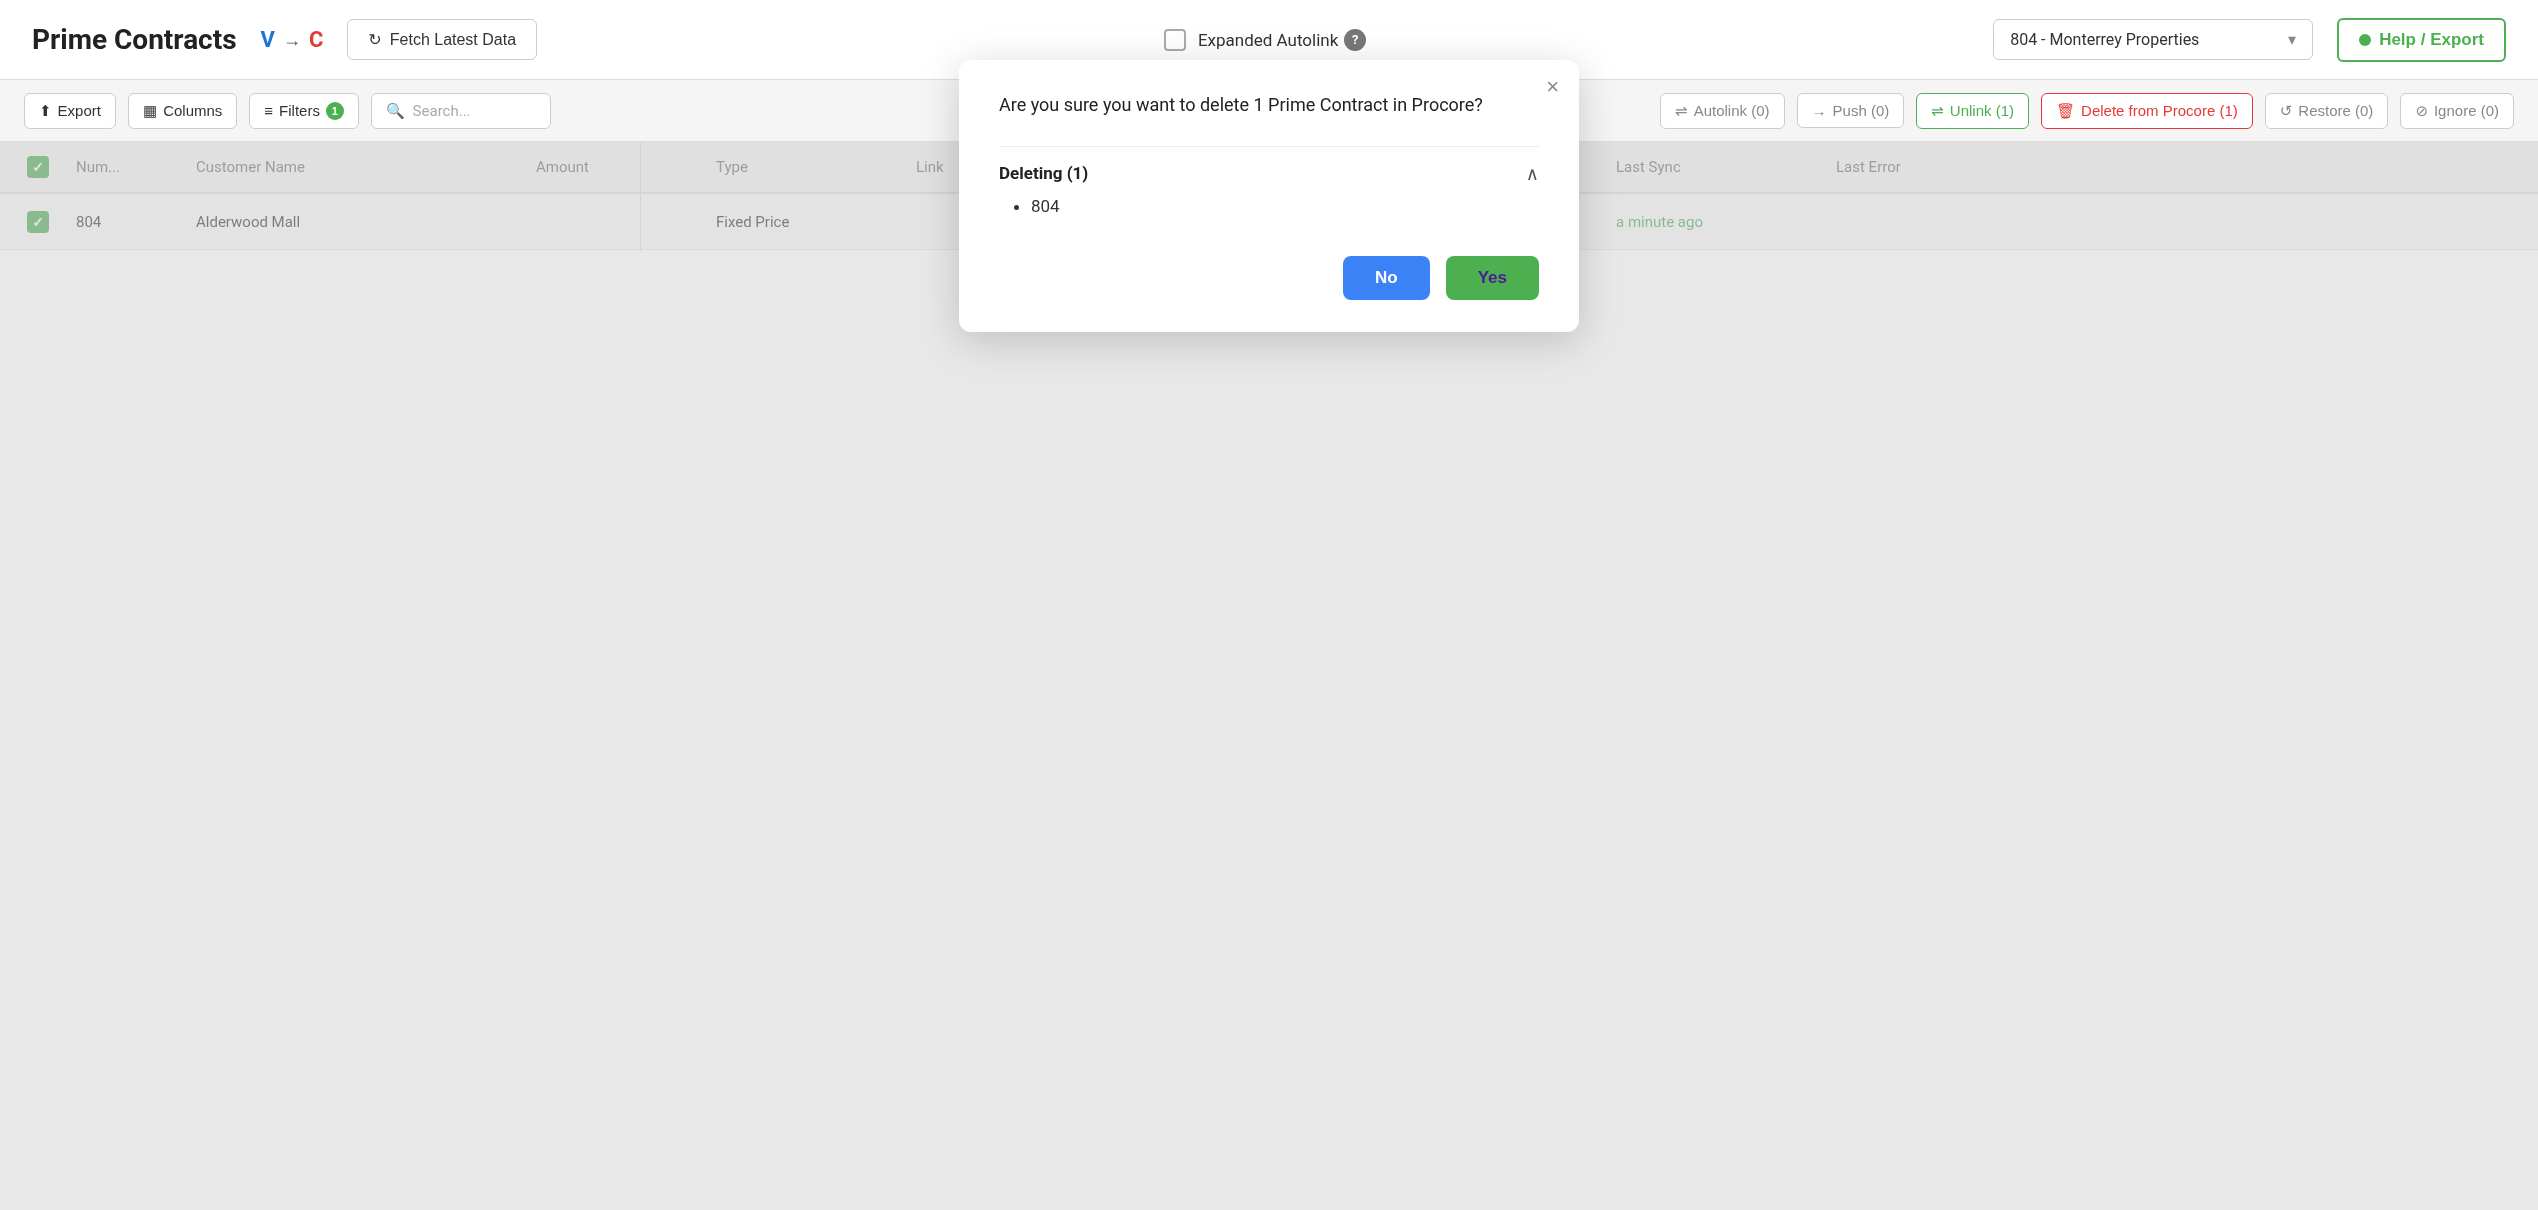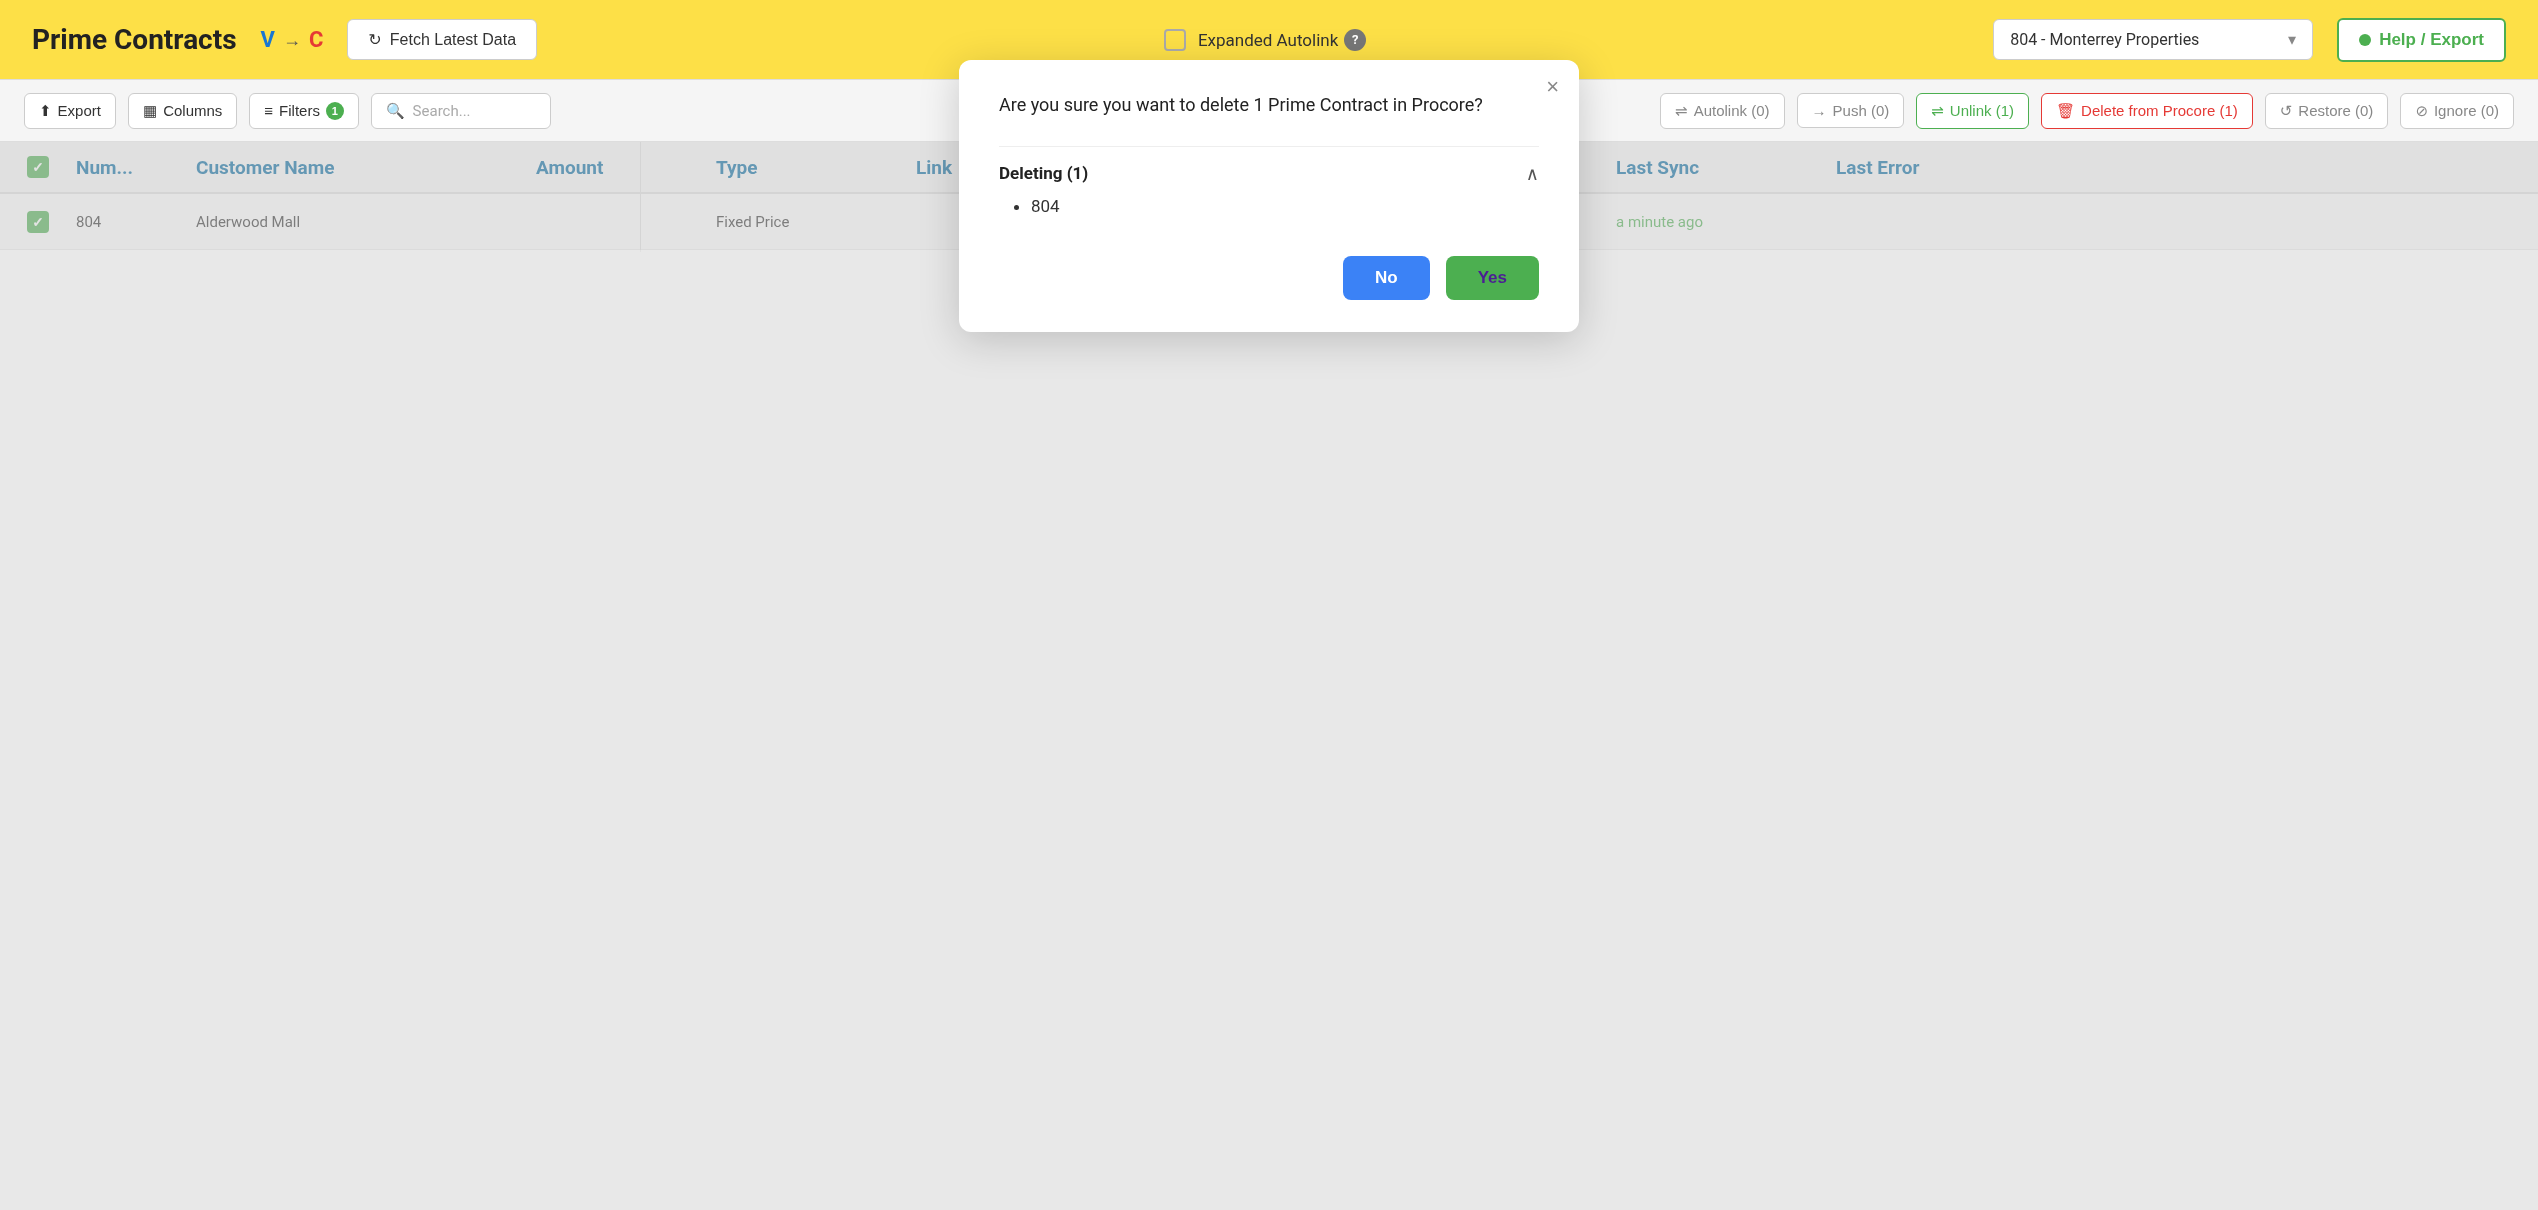--- a/index.html
+++ b/index.html
@@ -7,21 +7,21 @@
       font-family: -apple-system, BlinkMacSystemFont, 'Segoe UI', Roboto, sans-serif;
       background: #e8e8e8;
       width: 2538px;
       height: 1210px;
       overflow: hidden;
       position: relative;
     }
 
     
     .header {
-      background: #fde047;
+      background: #ffffff;
       height: 80px;
       display: flex;
       align-items: center;
       padding: 0 32px;
       gap: 24px;
       border-bottom: 1px solid #ddd;
       position: relative;
       z-index: 1;
     }
     .app-title {
@@ -202,23 +202,23 @@
     .table-header {
       display: grid;
       grid-template-columns: 60px 120px 340px 180px 200px 160px 300px 240px 220px 1fr;
       background: #f9f9f9;
       border-bottom: 2px solid #e0e0e0;
       height: 52px;
       align-items: center;
       padding: 0 8px;
     }
     .col-header {
-      font-size: 19px;
-      font-weight: 700;
-      color: #0369a1;
+      font-size: 15px;
+      font-weight: 400;
+      color: #737373;
       padding: 0 8px;
     }
     .table-row {
       display: grid;
       grid-template-columns: 60px 120px 340px 180px 200px 160px 300px 240px 220px 1fr;
       border-bottom: 1px solid #eee;
       height: 56px;
       align-items: center;
       padding: 0 8px;
       background: #fff;

